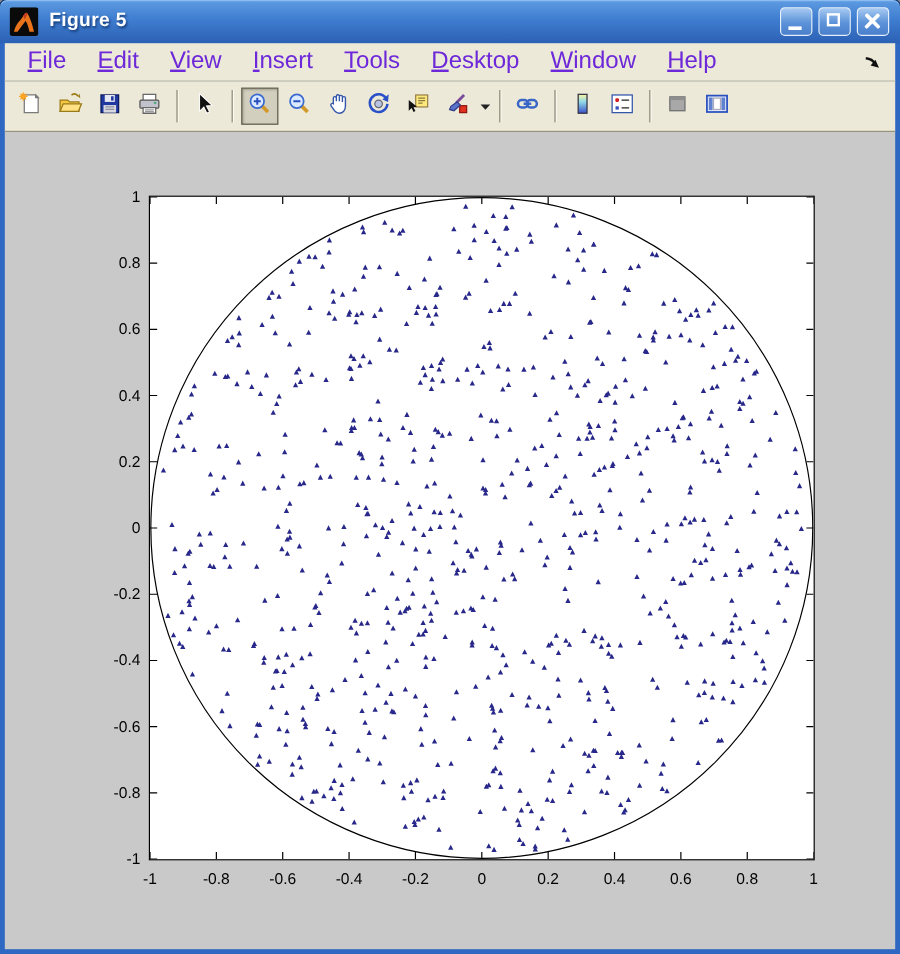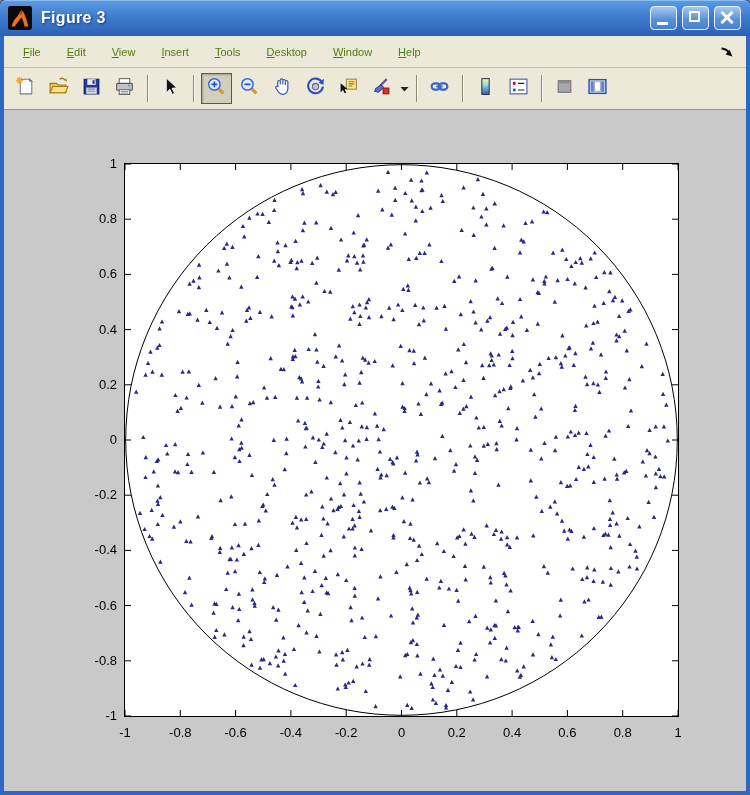--- a/index.html
+++ b/index.html
@@ -22,21 +22,21 @@
   .g-min{position:absolute;left:6px;bottom:4px;width:11px;height:3px;background:#fff;}
   .g-max{position:absolute;left:6px;top:4px;width:11px;height:11px;border:2px solid #fff;box-sizing:border-box;}
   .g-close{position:absolute;left:5px;top:4px;width:14px;height:14px;}
   .g-close::before,.g-close::after{content:"";position:absolute;left:-1px;top:5px;
     width:16px;height:3.4px;background:#fff;border-radius:1px;}
   .g-close::before{transform:rotate(45deg);}
   .g-close::after{transform:rotate(-45deg);}
   
   .menubar{position:absolute;left:4px;top:36px;width:742px;height:32px;background:#ece9d8;
     border-bottom:1px solid #c2beaa;display:flex;align-items:center;box-sizing:border-box;}
-  .menu-item{padding:5px 13px;font-size:11px;color:#4d7c0f;cursor:default;}
+  .menu-item{padding:5px 13px;font-size:20px;color:#6d28d9;cursor:default;}
   .menu-item:first-child{margin-left:6px;}
   .menu-overflow{margin-left:auto;margin-right:12px;display:flex;}
   
   .toolbar{position:absolute;left:4px;top:68px;width:742px;height:42px;background:#ece9d8;
     border-bottom:1px solid #96927e;display:flex;align-items:center;
     padding-left:5px;box-sizing:border-box;}
   .tbtn{width:31px;height:31px;display:flex;align-items:center;justify-content:center;
     margin:0 1px;border:1px solid transparent;box-sizing:border-box;cursor:pointer;}
   .tbtn.active{background:#d3cfbf;border:1px solid #5c5a4e;
     box-shadow:inset 1px 1px 2px #a5a08c;}
@@ -56,21 +56,21 @@
 <div class="win">
 
   <div class="titlebar">
     <span class="app-icon">
       <svg viewBox="0 0 20 20" width="24" height="24">
         <rect width="20" height="20" rx="2" fill="#0a0a0a"></rect>
         <path d="M3 17 C5 10,7.5 10,9.5 6 C10.5 4,11.5 3,12.5 4.5 C14.5 8,15.5 11,17 17 L13.8 17 C12.8 12.5,12 10.5,11 9.5 C9.8 11.5,7.5 14,5.5 17 Z" fill="#e8731a"></path>
         <path d="M9.5 6 C10.5 4,11.5 3,12.5 4.5 L10.6 8.6 Z" fill="#c23b22"></path>
       </svg>
     </span>
-    <span class="title">Figure 3</span>
+    <span class="title">Figure 5</span>
     <div class="controls">
       <div class="ctrl">
           <span class="g-min"></span>
         </div>
       <div class="ctrl">
           <span class="g-max"></span>
         </div>
       <div class="ctrl close">
           <span class="g-close"></span>
         </div>

